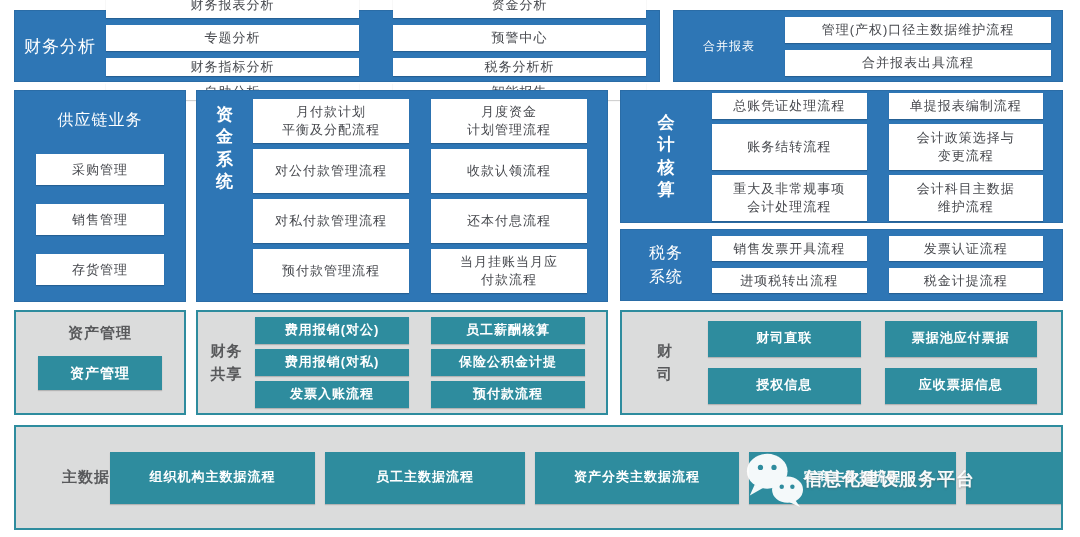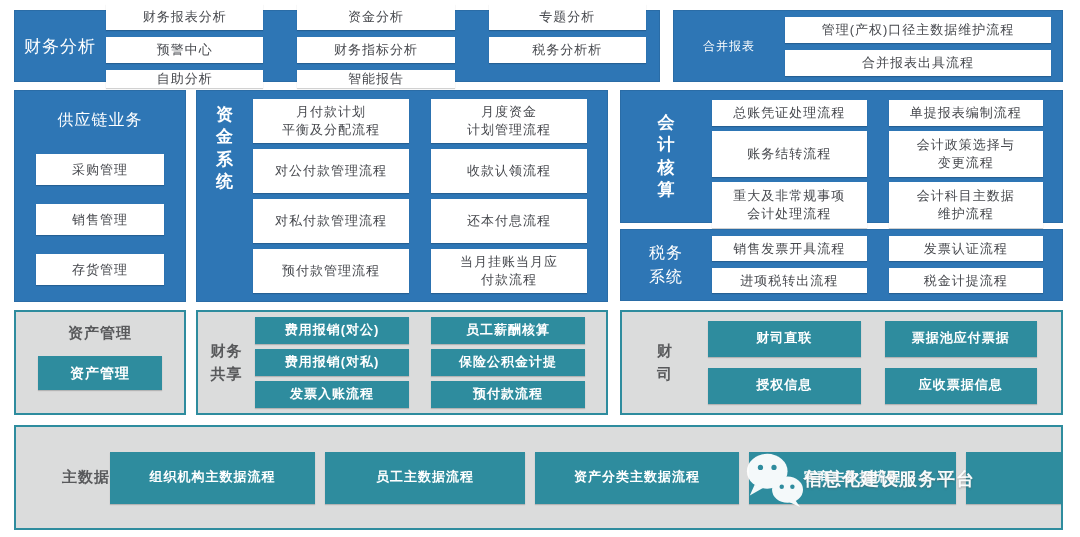--- a/index.html
+++ b/index.html
@@ -15,21 +15,21 @@
   .wbox{background:#ffffff;color:#47494E;display:flex;align-items:center;justify-content:center;
     font-size:13px;letter-spacing:1px;text-align:center;white-space:pre-line;line-height:1.35;
     box-shadow:0 1px 1px rgba(0,0,0,0.18);}
   .tbtn{background:#2E8C9E;color:#ffffff;font-weight:bold;display:flex;align-items:center;justify-content:center;
     font-size:13px;letter-spacing:1px;text-align:center;white-space:pre-line;line-height:1.3;
     box-shadow:0 1px 1px rgba(0,0,0,0.18);}
 
   
   #fa{left:14px;top:10px;width:646px;height:72px;}
   #fa .blue-title{width:92px;font-size:17px;}
-  #fa .grid{flex:1;display:grid;grid-template-columns:repeat(3,1fr);grid-template-rows:26px 26px;
+  #fa .grid{flex:1;display:grid;grid-template-columns:repeat(2,1fr);grid-template-rows:26px 26px;
     gap:7px 34px;padding:6px 14px 6px 0;align-content:center;}
 
   #cr{left:673px;top:10px;width:390px;height:72px;}
   #cr .blue-title{width:112px;font-size:12px;}
   #cr .grid{flex:1;display:grid;grid-template-rows:26px 26px;gap:7px;padding:6px 12px 6px 0;align-content:center;}
 
   
   #sc{left:14px;top:90px;width:172px;height:212px;flex-direction:column;}
   #sc .blue-title{height:30px;margin-top:15px;font-size:16px;}
   #sc .wbox{height:31px;margin:19px 22px 0 22px;}
@@ -39,21 +39,21 @@
   .vtitle{width:57px;display:flex;justify-content:center;}
   .vtitle span{display:block;width:20px;color:#fff;font-weight:bold;font-size:17px;line-height:1.32;
     word-break:break-all;text-align:center;margin-top:14px;}
   #fs .grid{flex:1;display:grid;grid-template-columns:1fr 1fr;grid-template-rows:repeat(4,44px);
     gap:6px 22px;padding:9px 21px 9px 0;}
 
   #ac{left:620px;top:90px;width:443px;height:133px;}
   #ac .vtitle{width:92px;}
   #ac .vtitle span{margin-top:0;align-self:center;}
   #ac .grid{flex:1;display:grid;grid-template-columns:1fr 1fr;grid-template-rows:26px 46px 46px;
-    gap:5px 22px;padding:10px 20px 4px 0;}
+    gap:5px 22px;padding:3px 20px 4px 0;}
 
   #tx{left:620px;top:229px;width:443px;height:72px;}
   #tx .blue-title{width:92px;font-size:16px;line-height:1.5;}
   #tx .grid{flex:1;display:grid;grid-template-columns:1fr 1fr;grid-template-rows:25px 25px;
     gap:7px 22px;padding:7px 20px 8px 0;align-content:center;}
 
   
   #am{left:14px;top:310px;width:172px;height:105px;flex-direction:column;align-items:center;}
   #am .gray-title{margin-top:12px;font-size:15px;}
   #am .tbtn{width:124px;height:34px;margin-top:13px;font-size:14px;}

